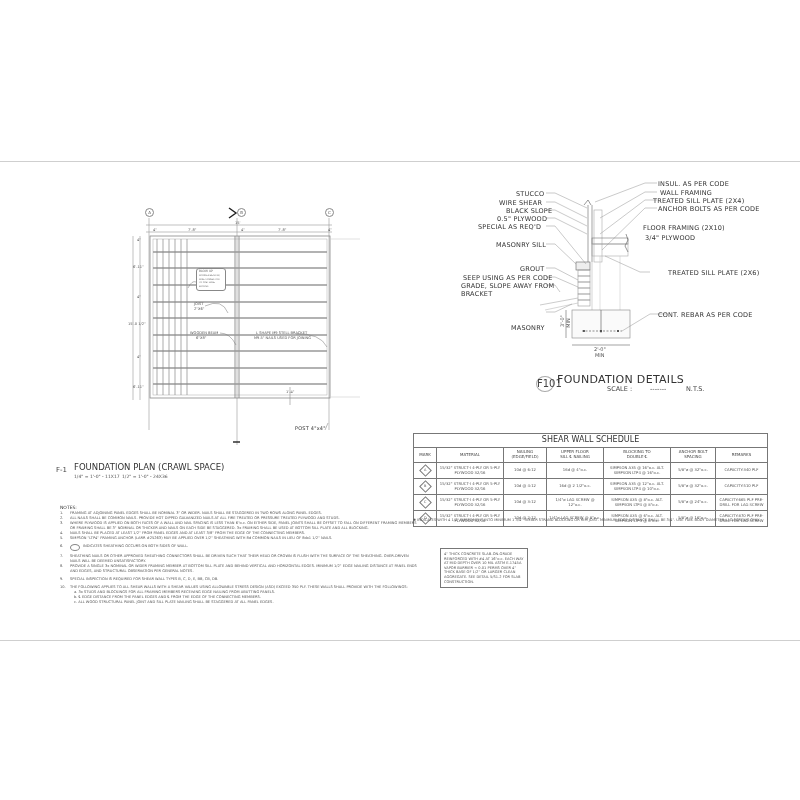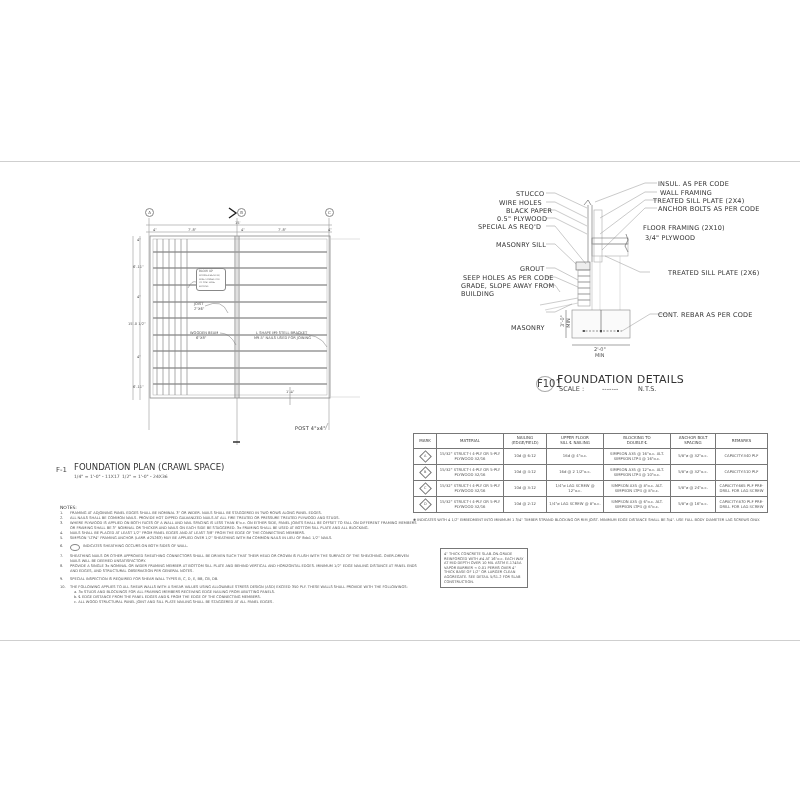--- a/index.html
+++ b/index.html
@@ -5,21 +5,21 @@
   html,body{margin:0;padding:0;background:#fff;}
   body{width:800px;height:800px;position:relative;overflow:hidden;font-family:"Liberation Sans",sans-serif;color:#222;}
   .sheet{position:absolute;left:0;top:0;width:800px;height:800px;}
   .border-top{position:absolute;left:0;top:161px;width:800px;height:1px;background:#cfcfcf;}
   .border-bottom{position:absolute;left:0;top:640px;width:800px;height:1px;background:#cfcfcf;}
   svg{position:absolute;left:0;top:0;}
   .lbl{position:absolute;font-family:"DejaVu Sans",sans-serif;font-size:6.5px;color:#333;white-space:nowrap;letter-spacing:0.2px;}
   .tiny{position:absolute;font-family:"DejaVu Sans",sans-serif;font-size:3.6px;color:#555;white-space:nowrap;}
   .title-big{position:absolute;font-family:"DejaVu Sans",sans-serif;font-size:11px;color:#333;white-space:nowrap;letter-spacing:0.3px;}
   .title-mid{position:absolute;font-family:"DejaVu Sans",sans-serif;font-size:8.5px;color:#333;white-space:nowrap;}
-  .scale{position:absolute;font-family:"DejaVu Sans",sans-serif;font-size:6.5px;color:#444;white-space:nowrap;}
+  .scale{position:absolute;font-family:"DejaVu Sans",sans-serif;font-size:6.5px;color:#444;white-space:nowrap;margin-left:48px;}
   .notes{position:absolute;left:60px;top:505px;width:360px;font-family:"DejaVu Sans",sans-serif;font-size:3.6px;color:#555;line-height:5px;}
   .notes .hdr{font-size:4.5px;color:#333;margin-bottom:1px;}
   .notes .n{display:flex;}
   .notes .n .num{width:10px;flex:none;}
   .notes .n.gap{margin-top:3px;}
   .notes .sub{padding-left:14px;}
   table.sched{position:absolute;left:413px;top:433px;width:355px;border-collapse:collapse;font-family:"DejaVu Sans",sans-serif;}
   table.sched td,table.sched th{border:0.8px solid #777;font-size:3.8px;color:#555;text-align:center;padding:1px 2px;font-weight:normal;line-height:4.6px;}
   table.sched .ttl{font-size:8px;color:#333;text-align:center;height:11px;}
   table.sched th{font-size:4px;color:#444;height:12px;}
@@ -187,29 +187,29 @@
   <div class="tiny" style="left:256px;top:331px;">L SHAPE M9 STELL BRACKET</div>
   <div class="tiny" style="left:254px;top:336px;">M9.5" NAILS USED FOR JOINING</div>
   <div class="lbl" style="left:295px;top:425px;font-size:5px;">POST 4"x4"</div>
 
   <div class="f1">F-1</div>
   <div class="title-mid" style="left:74px;top:462px;">FOUNDATION PLAN (CRAWL SPACE)</div>
   <div class="tiny" style="left:74px;top:474px;font-size:4.5px;">1/4" = 1'-0" - 11X17</div>
   <div class="tiny" style="left:122px;top:474px;font-size:4.5px;">1/2" = 1'-0" - 24X36</div>
 
   <div class="lbl" style="left:516px;top:190px;">STUCCO</div>
-  <div class="lbl" style="left:499px;top:199px;">WIRE HOLES</div>
-  <div class="lbl" style="left:506px;top:207px;">BLACK PAPER</div>
+  <div class="lbl" style="left:499px;top:199px;">WIRE SHEAR</div>
+  <div class="lbl" style="left:506px;top:207px;">BLACK SLOPE</div>
   <div class="lbl" style="left:497px;top:215px;">0.5" PLYWOOD</div>
   <div class="lbl" style="left:478px;top:223px;">SPECIAL AS REQ'D</div>
   <div class="lbl" style="left:496px;top:241px;">MASONRY SILL</div>
   <div class="lbl" style="left:520px;top:265px;">GROUT</div>
-  <div class="lbl" style="left:463px;top:274px;">SEEP HOLES AS PER CODE</div>
+  <div class="lbl" style="left:463px;top:274px;">SEEP USING AS PER CODE</div>
   <div class="lbl" style="left:461px;top:282px;">GRADE, SLOPE AWAY FROM</div>
-  <div class="lbl" style="left:461px;top:290px;">BUILDING</div>
+  <div class="lbl" style="left:461px;top:290px;">BRACKET</div>
   <div class="lbl" style="left:511px;top:324px;">MASONRY</div>
 
   <div class="lbl" style="left:658px;top:180px;">INSUL. AS PER CODE</div>
   <div class="lbl" style="left:660px;top:189px;">WALL FRAMING</div>
   <div class="lbl" style="left:653px;top:197px;">TREATED SILL PLATE (2X4)</div>
   <div class="lbl" style="left:658px;top:205px;">ANCHOR BOLTS AS PER CODE</div>
   <div class="lbl" style="left:643px;top:224px;">FLOOR FRAMING (2X10)</div>
   <div class="lbl" style="left:645px;top:234px;">3/4" PLYWOOD</div>
   <div class="lbl" style="left:668px;top:269px;">TREATED SILL PLATE (2X6)</div>
   <div class="lbl" style="left:658px;top:311px;">CONT. REBAR AS PER CODE</div>
@@ -220,20 +220,23 @@
   <div class="tiny" style="left:595px;top:352px;font-size:5px;">MIN</div>
 
   <div class="f101">F101</div>
   <div class="title-big" style="left:557px;top:373px;">FOUNDATION DETAILS</div>
   <div class="scale" style="left:559px;top:385px;">SCALE :</div>
   <div class="scale" style="left:602px;top:385px;">-------</div>
   <div class="scale" style="left:638px;top:385px;">N.T.S.</div>
 
   <table class="sched">
     <tbody>
+        <tr>
+          <td class="ttl" colspan="7">SHEAR WALL SCHEDULE</td>
+        </tr>
     <tr>
       <th style="width:18px">MARK</th>
       <th style="width:62px">MATERIAL</th>
       <th style="width:38px;white-space:pre-line">NAILING
 (EDGE/FIELD)</th>
       <th style="width:52px;white-space:pre-line">UPPER FLOOR
 SILL ℄ NAILING</th>
       <th style="width:62px;white-space:pre-line">BLOCKING TO
 DOUBLE ℄</th>
       <th style="width:40px;white-space:pre-line">ANCHOR BOLT

